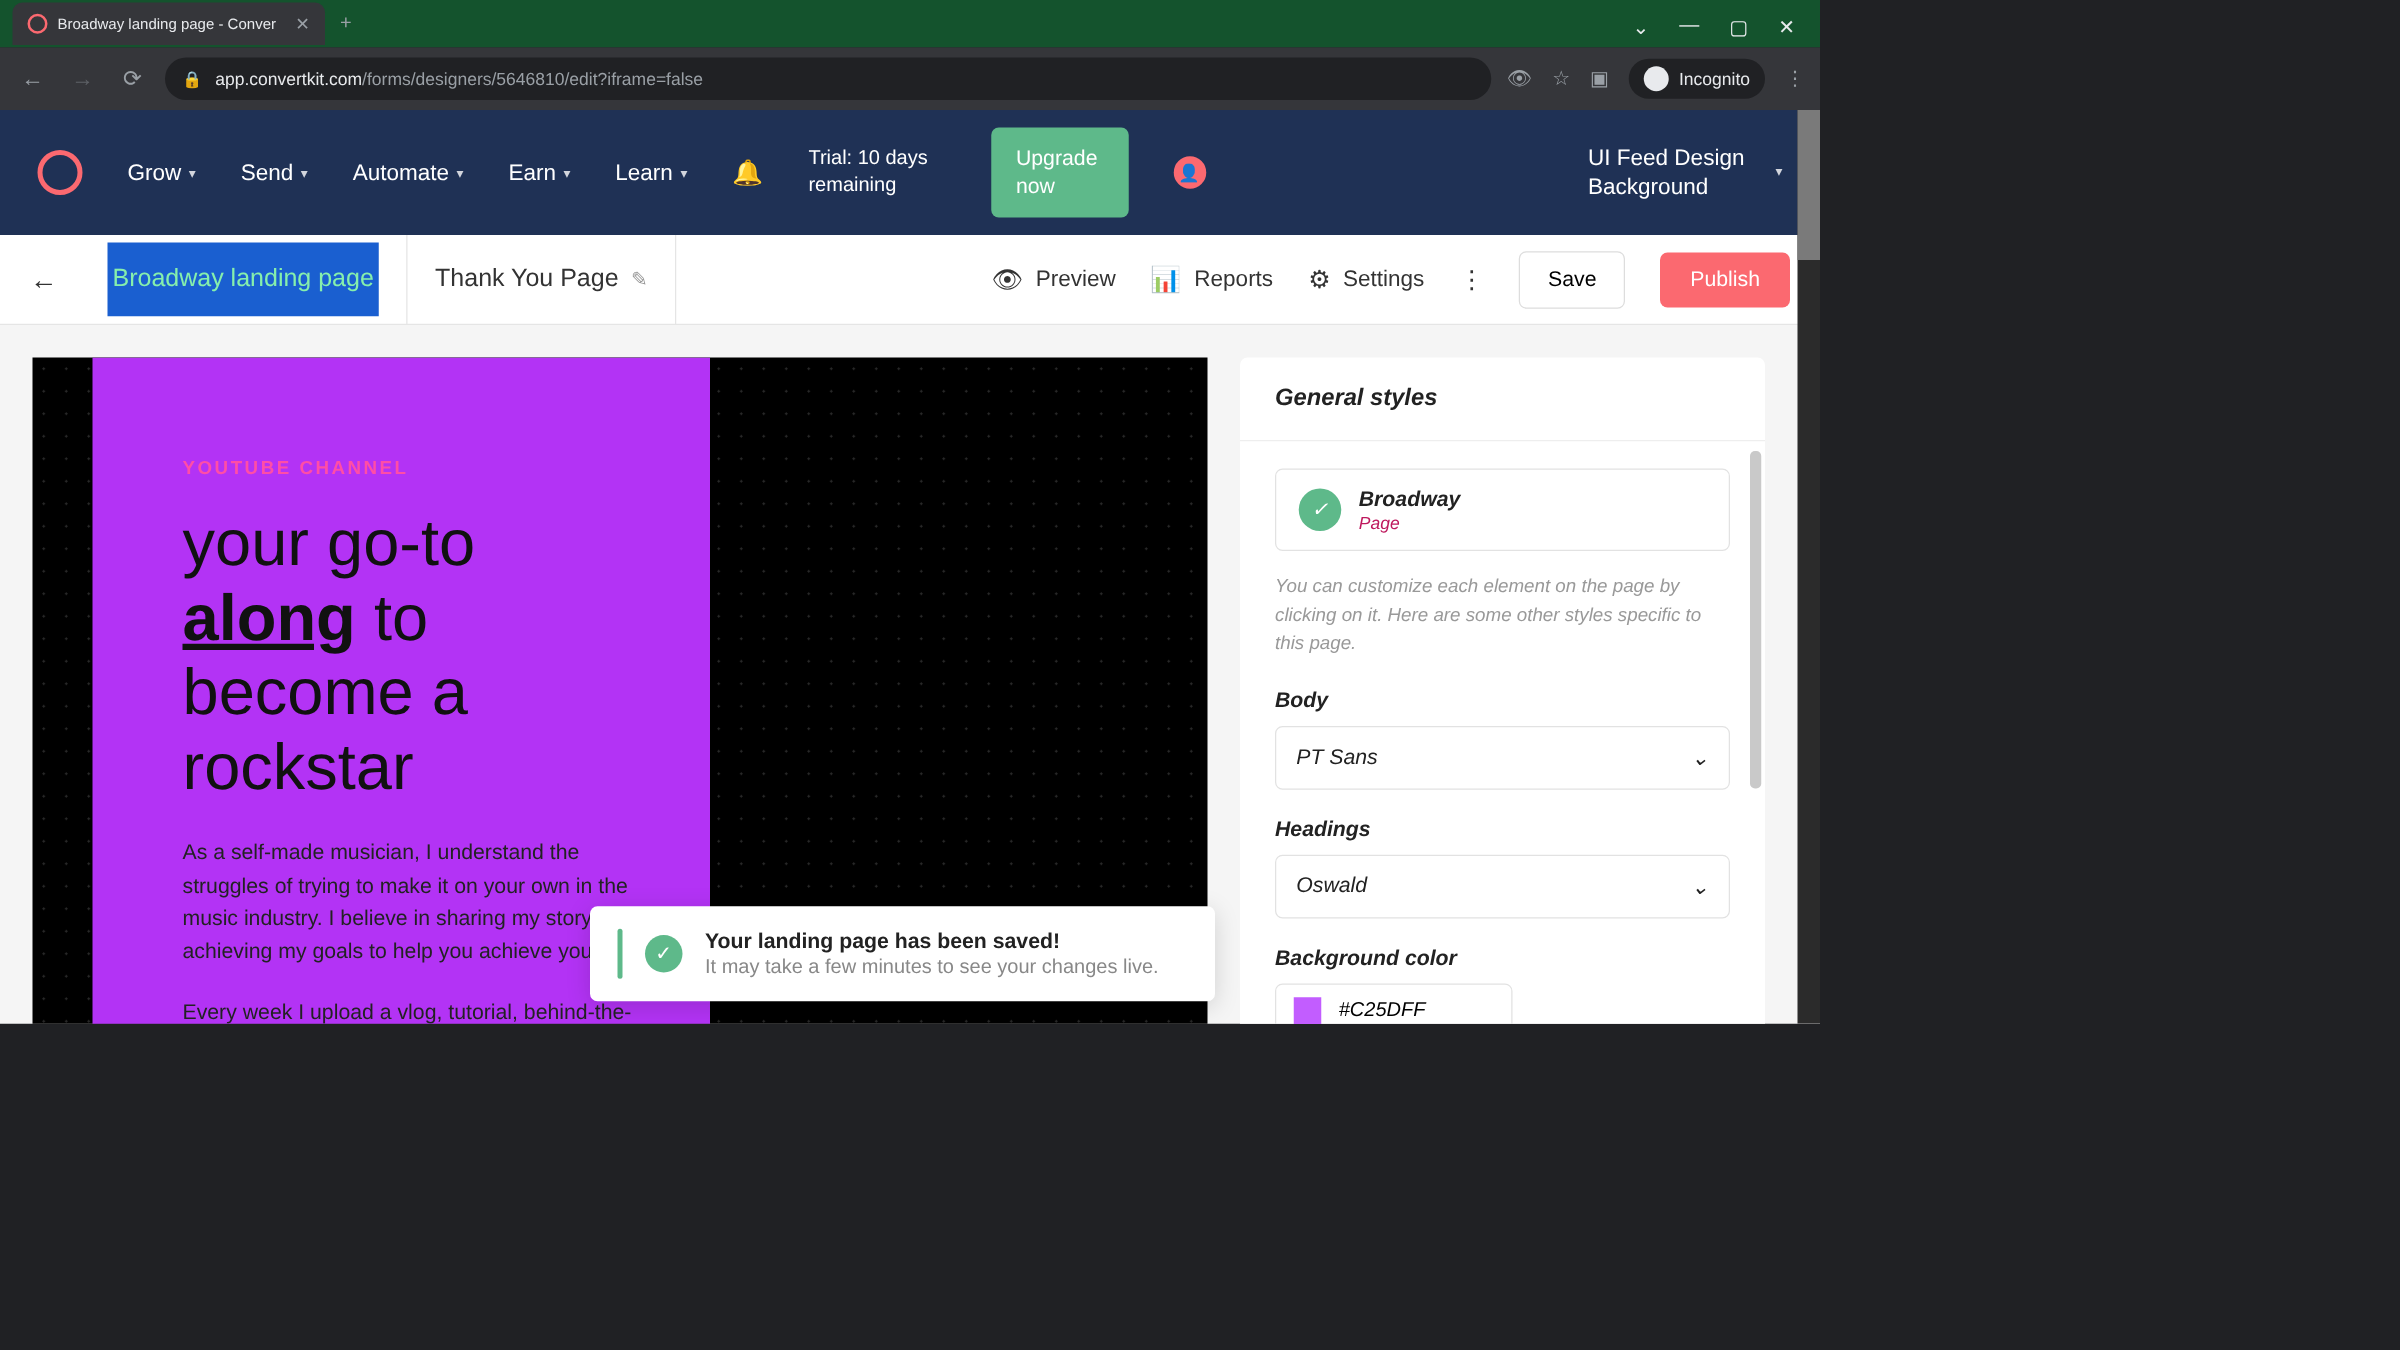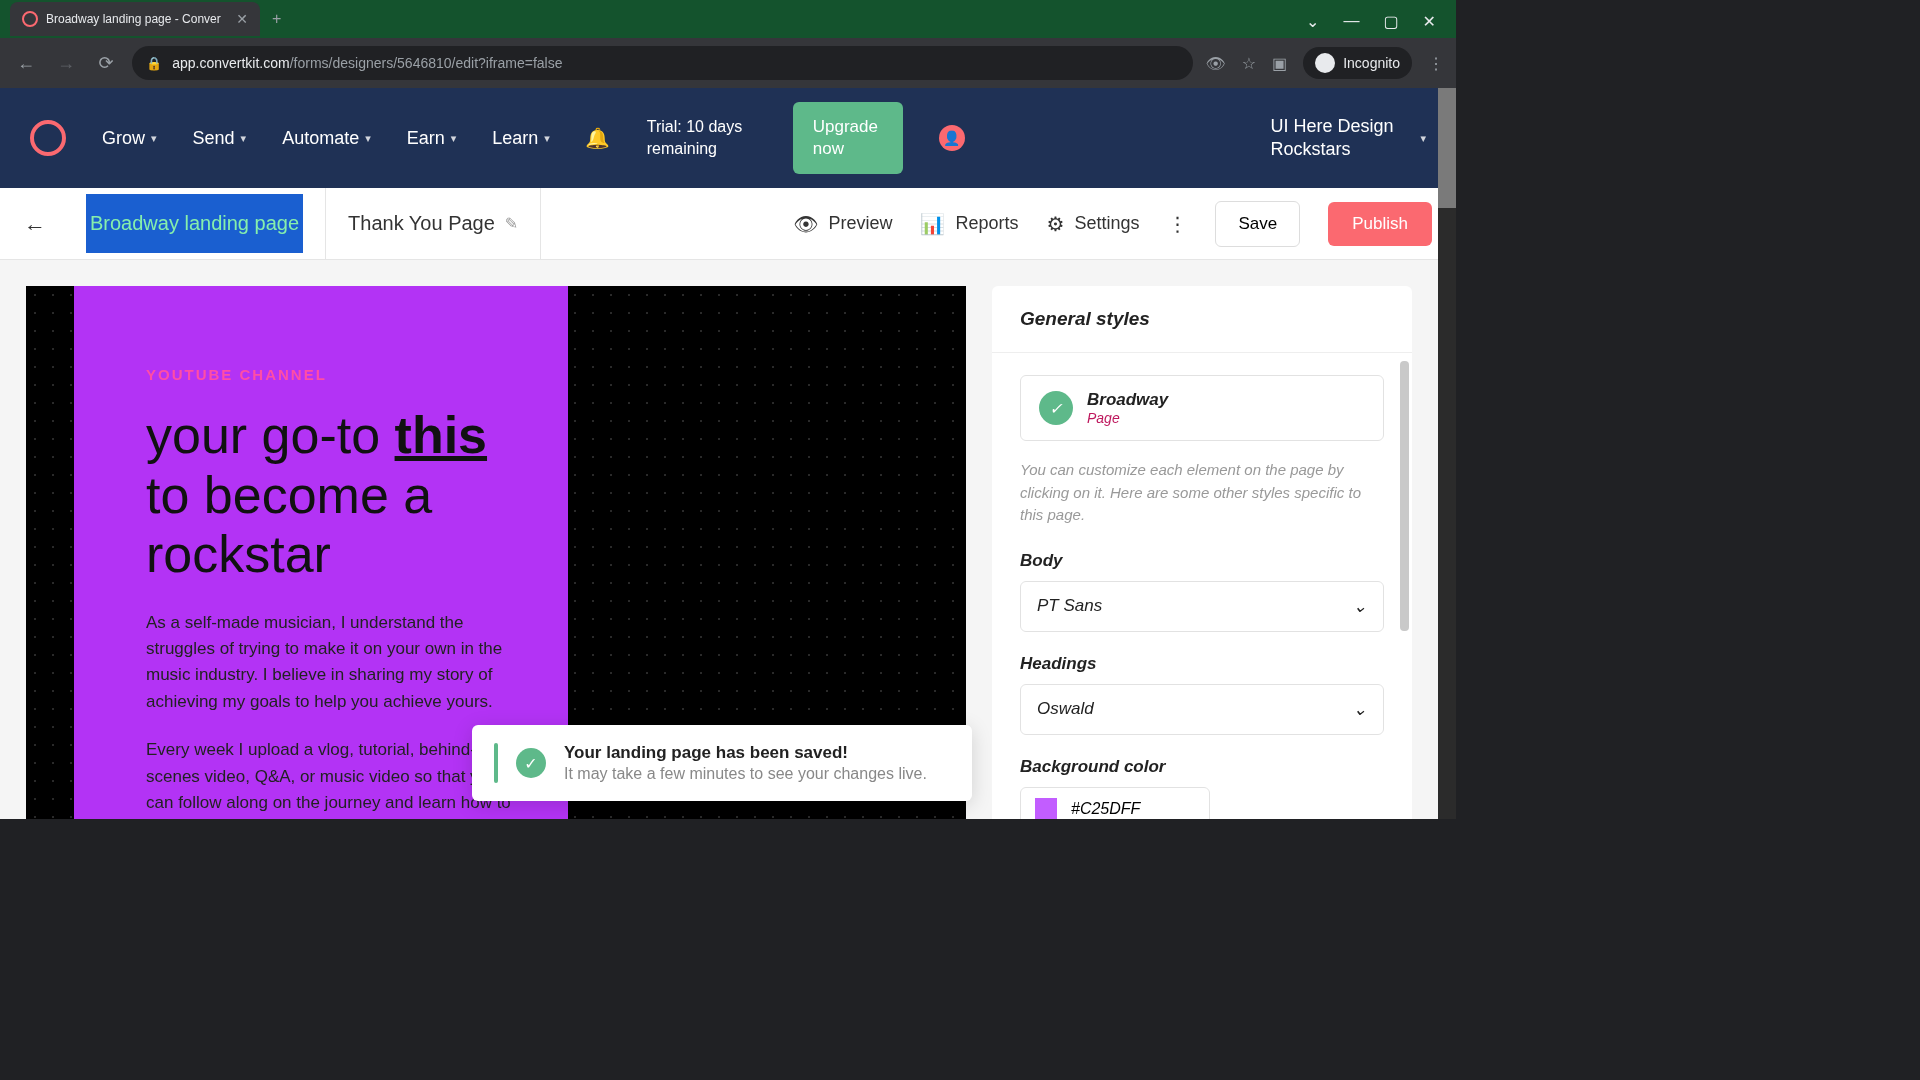--- a/index.html
+++ b/index.html
@@ -142,21 +142,21 @@
     </div>
   <div class="nav-item">
       <span>Learn</span>
       <span class="chevron">▾</span>
     </div>
   <span class="bell-icon">🔔</span>
   <div class="trial-text" style="max-width:110px">Trial: 10 days remaining</div>
   <div class="upgrade-btn" style="max-width:110px">Upgrade now</div>
   <div class="avatar">👤</div>
   <div class="account-name">
-    <span style="max-width:130px; display:inline-block">UI Here Design Rockstars</span>
+    <span style="max-width:130px; display:inline-block">UI Feed Design Background</span>
     <span class="chevron">▾</span>
   </div>
 </div>
 
 <div class="editor-bar">
   <span class="back-arrow">←</span>
   <div class="page-tab active">
     <span class="label">Broadway landing page</span>
   </div>
   <div class="page-tab">
@@ -179,21 +179,21 @@
     <span class="more-dots">⋮</span>
     <div class="save-btn">Save</div>
     <div class="publish-btn">Publish</div>
   </div>
 </div>
 
 <div class="workspace">
   <div class="canvas">
     <div class="purple-panel">
       <div class="eyebrow">YOUTUBE CHANNEL</div>
-      <div class="headline"><span>your go-to </span><span class="uline">this</span><span> to become a rockstar</span></div>
+      <div class="headline"><span>your go-to </span><span class="uline">along</span><span> to become a rockstar</span></div>
       <div class="body-text">As a self-made musician, I understand the struggles of trying to make it on your own in the music industry. I believe in sharing my story of achieving my goals to help you achieve yours.</div>
       <div class="body-text">Every week I upload a vlog, tutorial, behind-the-scenes video, Q&amp;A, or music video so that you can follow along on the journey and learn how to become a professional music artist too.</div>
     </div>
   </div>
 
   <div class="sidebar">
     <div class="sb-header">General styles</div>
     <div class="sb-body">
       <div class="template-card">
         <div class="check-badge">✓</div>

